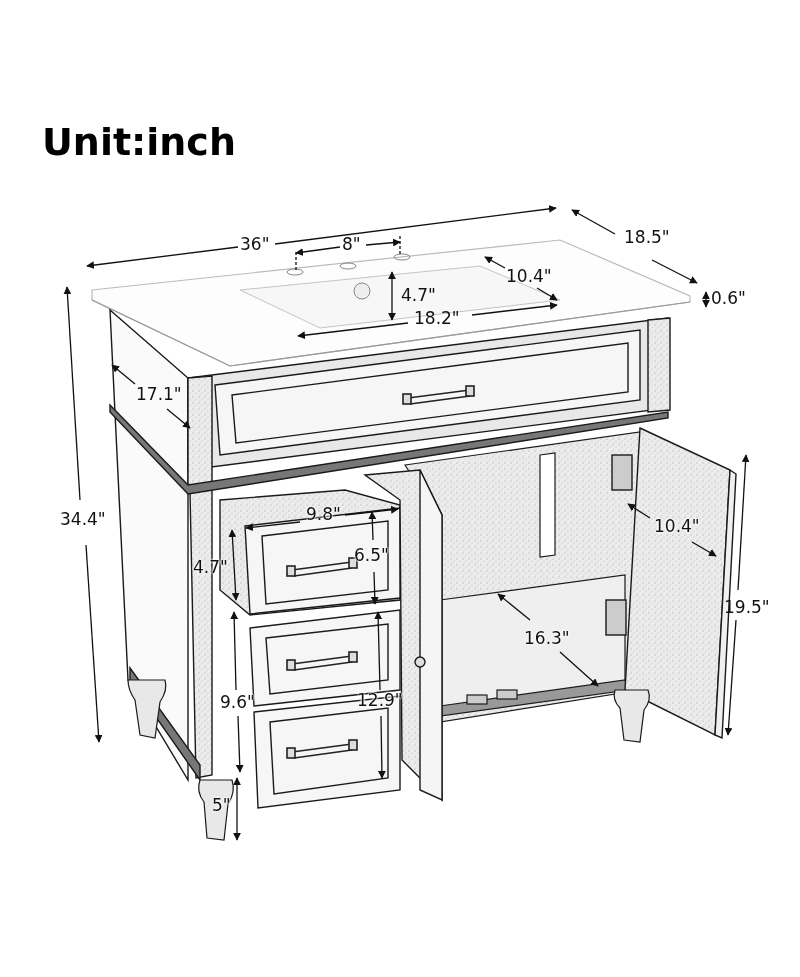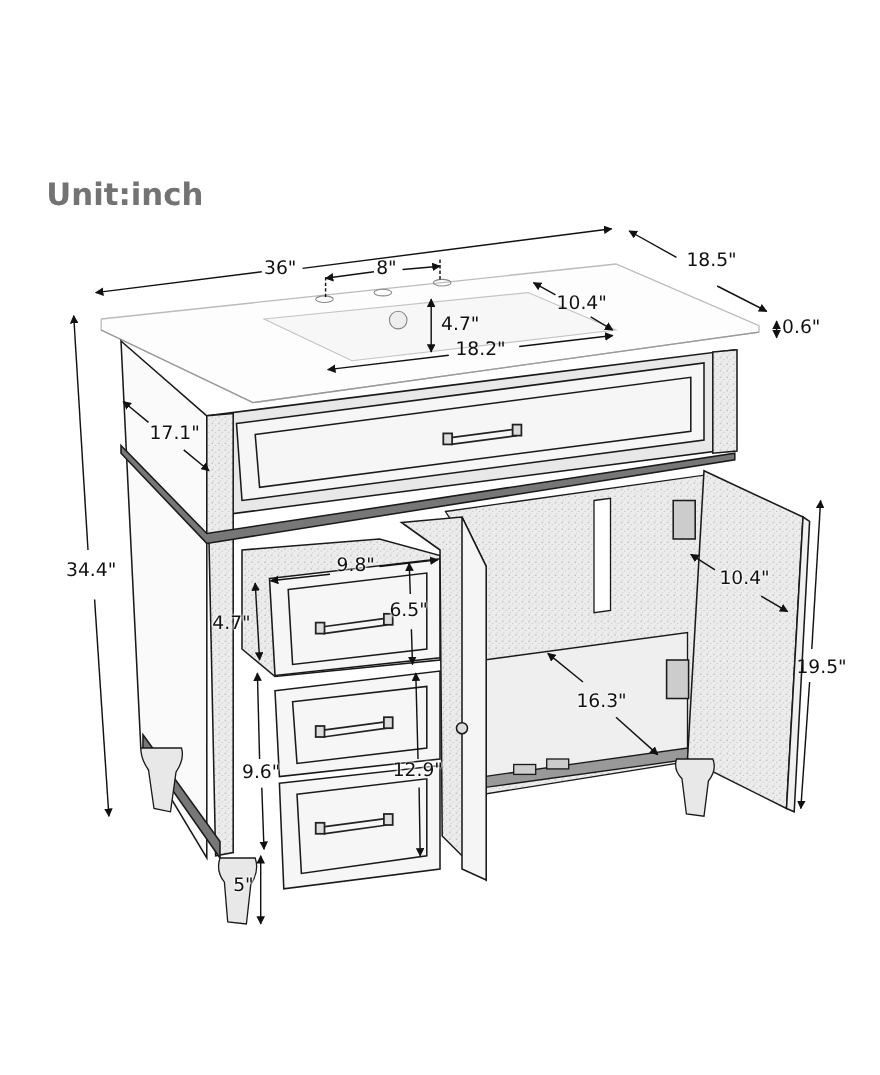--- a/index.html
+++ b/index.html
@@ -1,17 +1,17 @@
 <!DOCTYPE html>
 <html><head>
 <meta charset="utf-8">
 <style>
   html, body { margin: 0; padding: 0; background: #ffffff; }
   body { width: 800px; height: 977px; position: relative; overflow: hidden; font-family: "DejaVu Sans", sans-serif; }
-  .title { position: absolute; left: 42px; top: 120px; font-size: 28px; font-weight: bold; color: #737373; letter-spacing: 0px; font-family: "DejaVu Sans", sans-serif; margin-top: 40px; }
+  .title { position: absolute; left: 42px; top: 120px; font-size: 38px; font-weight: bold; color: #000000; letter-spacing: 0px; font-family: "DejaVu Sans", sans-serif; }
   svg.drawing { position: absolute; left: 0; top: 0; }
   .dim { position: absolute; font-size: 17px; color: #111; white-space: nowrap; line-height: 1; font-family: "DejaVu Sans", sans-serif; }
   .dim.halo { text-shadow: 0 0 3px #fff, 0 0 3px #fff, 0 0 2px #fff; }
 </style>
 </head>
 <body>
 
 <div class="title">Unit:inch</div>
 
 <svg class="drawing" width="800" height="977" viewBox="0 0 800 977">

